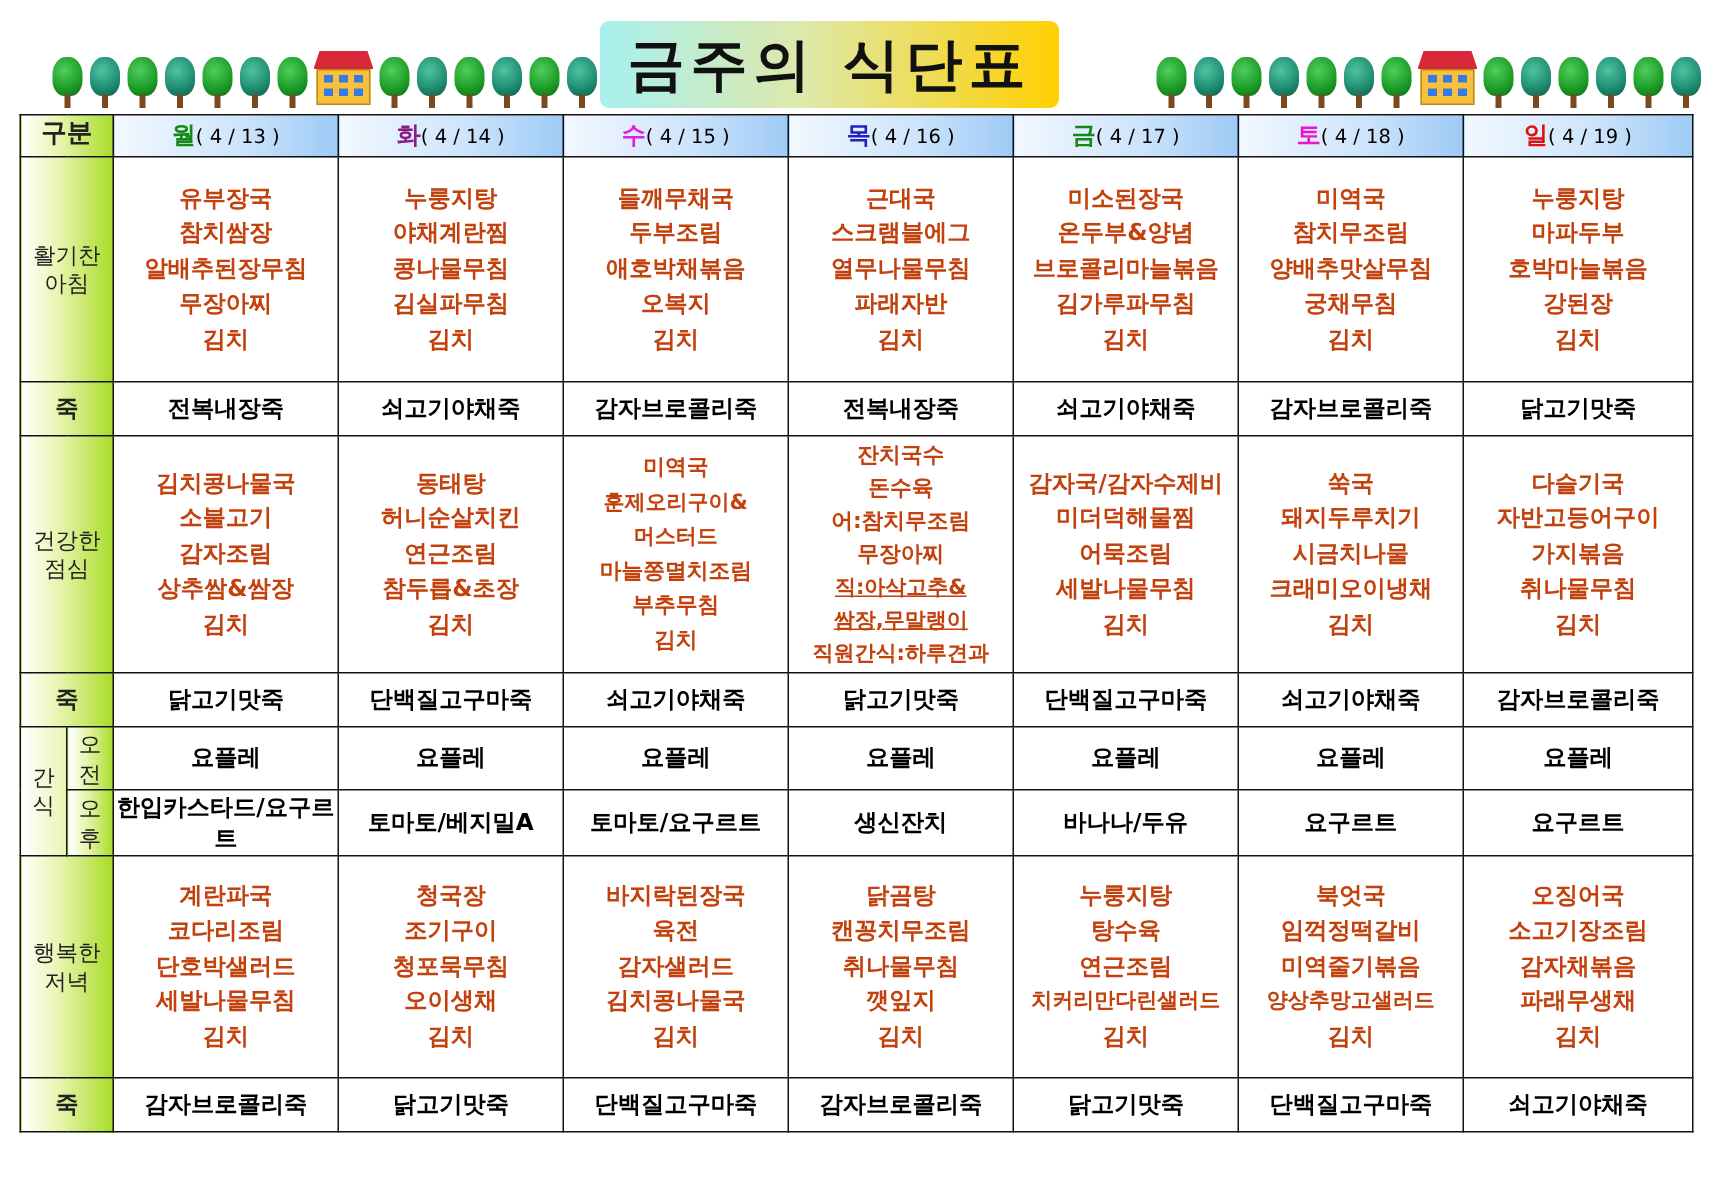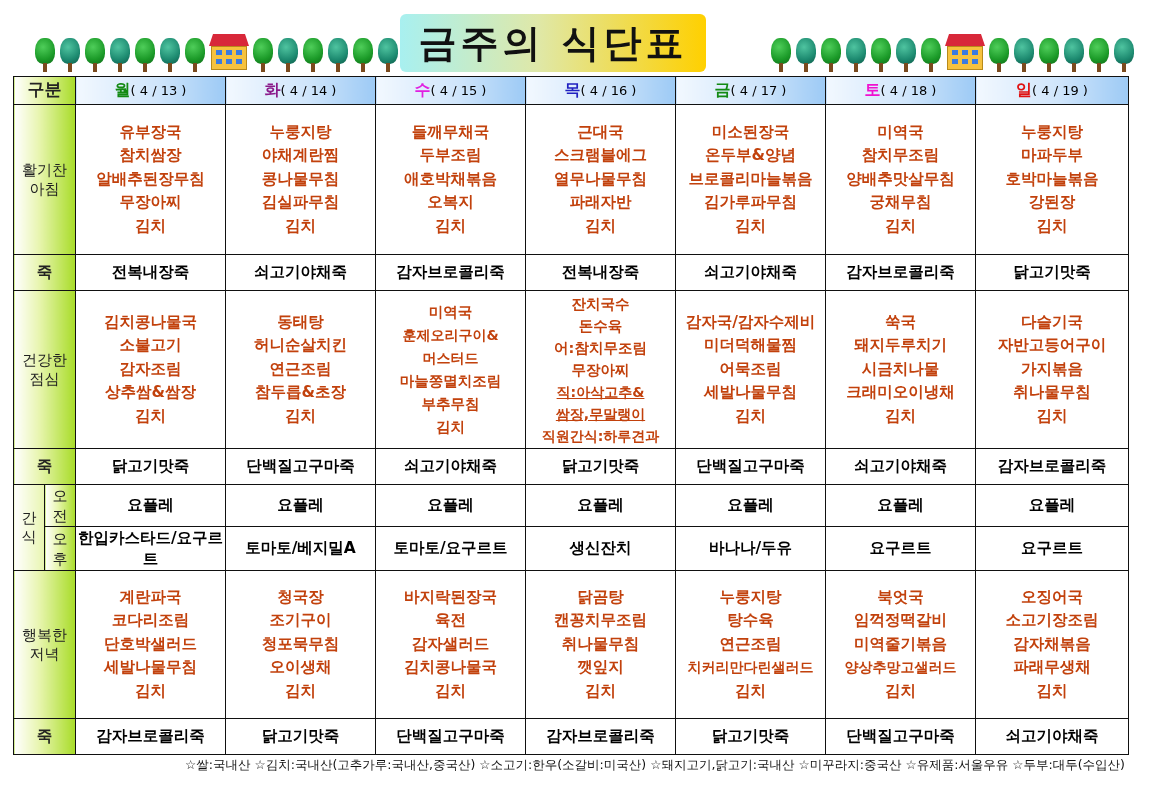--- a/index.html
+++ b/index.html
@@ -408,14 +408,13 @@
     <td class="porridge">단백질고구마죽</td>
     <td class="porridge">감자브로콜리죽</td>
     <td class="porridge">닭고기맛죽</td>
     <td class="porridge">단백질고구마죽</td>
     <td class="porridge">쇠고기야채죽</td>
   </tr>
 </tbody>
   </table>
 
 <div class="footer">
-  <div class="l1">☆쌀:국내산 ☆김치:국내산(고추가루:국내산,중국산) ☆소고기:한우(소갈비:미국산) ☆돼지고기,닭고기:국내산 ☆미꾸라지:중국산 ☆유제품:서울우유 ☆두부:대두(수입산)</div>
 </div>
 
 </body></html>

